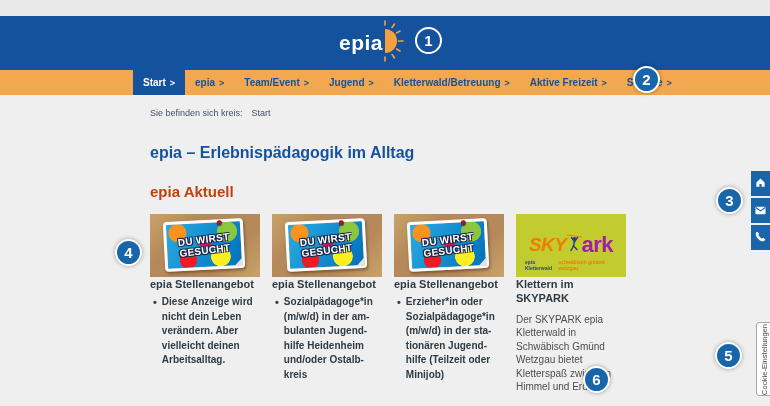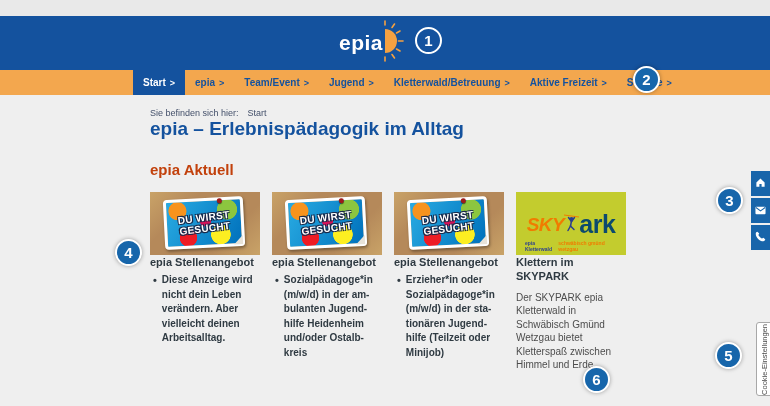--- a/index.html
+++ b/index.html
@@ -34,21 +34,21 @@
   }
   .nav-item .arrow { font-size:9px; }
   .nav-item.active {
     background:#14529e; color:#fff;
     height:35px; margin-top:-10px; padding-top:10px;
   }
   
   .content { padding:13px 0 0 150px; }
   .breadcrumb { font-size:9px; color:#44506a; display:flex; gap:9px; }
   .breadcrumb a { color:#44506a; text-decoration:none; cursor:pointer; }
-  .page-title { font-size:19px; font-weight:bold; color:#14529e; }
+  .page-title { margin-top:26px; font-size:16px; font-weight:bold; color:#14529e; }
   .section-title { margin-top:21px; font-size:15px; font-weight:bold; color:#c2410c; }
   
   .cards { margin-top:14px; display:grid; grid-template-columns:repeat(4,110px); gap:12px; }
   .card-image { width:110px; height:63px; position:relative; overflow:hidden; cursor:pointer; }
   .img-gesucht {
     background:linear-gradient(135deg,#c9a368,#b5895a 30%,#b5895a 70%,#c9a368);
   }
   .gesucht-note {
     position:absolute; left:14px; top:6px; width:80px; height:50px;
     border:3px solid #fff; border-radius:4px;
@@ -74,21 +74,21 @@
     border-color:transparent transparent #e8e3d8 transparent;
   }
   .gesucht-line {
     font-size:10px; font-weight:bold; color:#fff; line-height:11px;
     transform:rotate(-4deg); letter-spacing:.3px;
     text-shadow:-1px -1px 0 #1a2a4a,1px -1px 0 #1a2a4a,-1px 1px 0 #1a2a4a,1px 1px 0 #1a2a4a;
   }
   .img-skypark { background:#c3cc2e; padding:18px 5px 0 5px; }
   .sky-logo-row { display:flex; align-items:center; justify-content:center; }
   .sky-word { font-size:19px; font-weight:bold; font-style:italic; color:#f07c00; letter-spacing:-.5px; }
-  .ark-word { font-size:25px; font-weight:bold; color:#0c4a6e; letter-spacing:-.5px; }
+  .ark-word { font-size:22px; font-weight:bold; color:#a21caf; letter-spacing:-.5px; }
   .sky-sub-row { display:flex; justify-content:space-between; margin-top:1px; padding:0 4px; }
   .sky-sub-left { font-size:5px; font-weight:bold; color:#2b3f8f; }
   .sky-sub-right { font-size:5px; font-weight:bold; color:#f07c00; }
   .card-title { font-size:11px; font-weight:bold; color:#2f3a42; line-height:1.3; }
   .card-bullet { display:flex; gap:5px; margin-top:4px; padding-left:3px; }
   .card-bullet .dot { font-size:11px; font-weight:bold; color:#2f3a42; line-height:14.5px; }
   .card-bullet .btxt { font-size:10px; font-weight:bold; color:#2f3a42; line-height:14.5px; }
   .card-body { margin-top:7px; font-size:10px; color:#4d4d4d; line-height:13.5px; }
   
   .rail { position:absolute; right:0; top:171px; display:flex; flex-direction:column; gap:2px; }
@@ -172,21 +172,21 @@
       <span class="arrow">&gt;</span>
   </a>
   <a class="nav-item">
     <span>Service</span>
       <span class="arrow">&gt;</span>
   </a>
 </nav>
 
 <main class="content">
   <div class="breadcrumb">
-    <span>Sie befinden sich hier:</span>
+    <span>Sie befinden sich kreis:</span>
     <a>Start</a>
   </div>
 
   <h1 class="page-title">epia – Erlebnispädagogik im Alltag</h1>
   <h2 class="section-title">epia Aktuell</h2>
 
   <div class="cards">
 
     <article>
       <div class="card-image img-gesucht">

